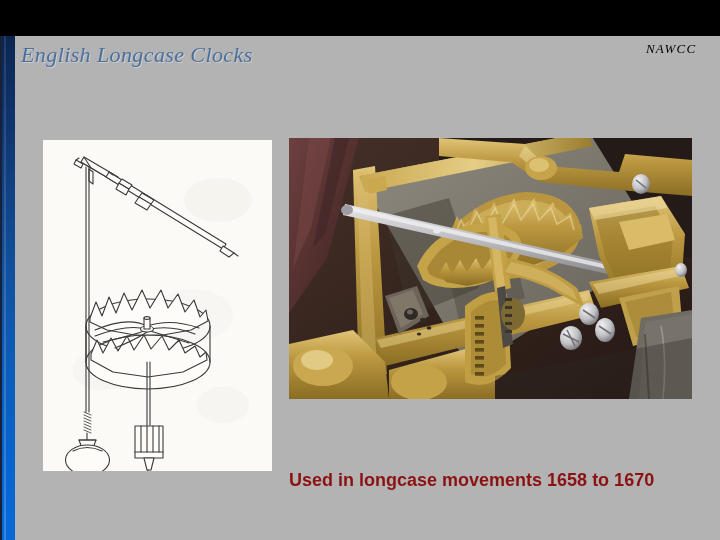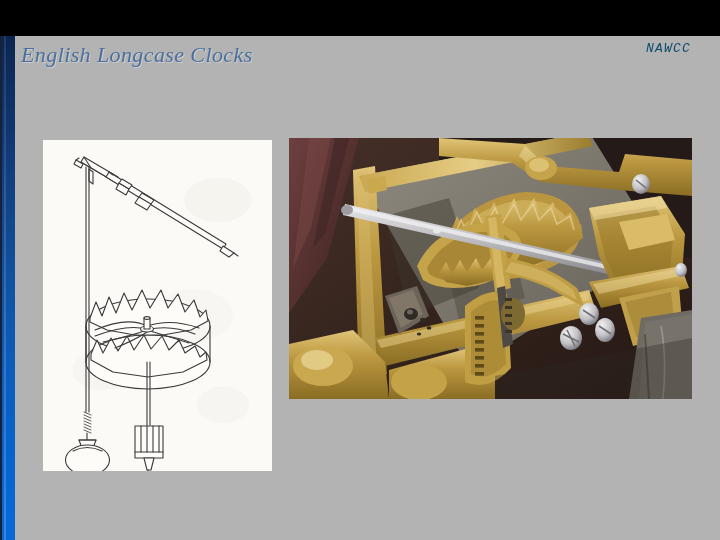--- a/index.html
+++ b/index.html
@@ -66,25 +66,25 @@
     font-size: 22px;
     letter-spacing: 0.4px;
     color: #4a6f9e;
     text-shadow: 1px 1px 0 rgba(255,255,255,0.35);
     white-space: nowrap;
   }
   #org-logo {
     position: absolute;
     left: 646px;
     top: 5px;
-    font-family: Liberation Mono, monospace;
+    font-family: Liberation Serif, serif;
     font-style: italic;
     font-size: 13px;
     letter-spacing: 1.2px;
-    color: #0c4a6e;
+    color: #000000;
     white-space: nowrap;
   }
 
   
   #diagram-figure {
     position: absolute;
     left: 43px;
     top: 104px;
     width: 229px;
     height: 331px;
@@ -447,16 +447,17 @@
       <path d="M356 196 L360 261" stroke="#585349" stroke-width="2" fill="none"></path>
 
       <path d="M372 188 Q378 220 374 261" stroke="#9a958c" stroke-width="1.6" fill="none"></path>
 
       <path d="M206 238 L403 200 L403 261 L206 261 Z" fill="#2d2722" opacity="0.35"></path>
 
       <rect x="0" y="0" width="403" height="261" fill="none"></rect>
     </svg>
   </div>
 
+  <div id="caption-sub">Used in longcase movements 1658 to 1670</div>
 
   <div id="page-number">37</div>
 
 </div>
 
 </body></html>

